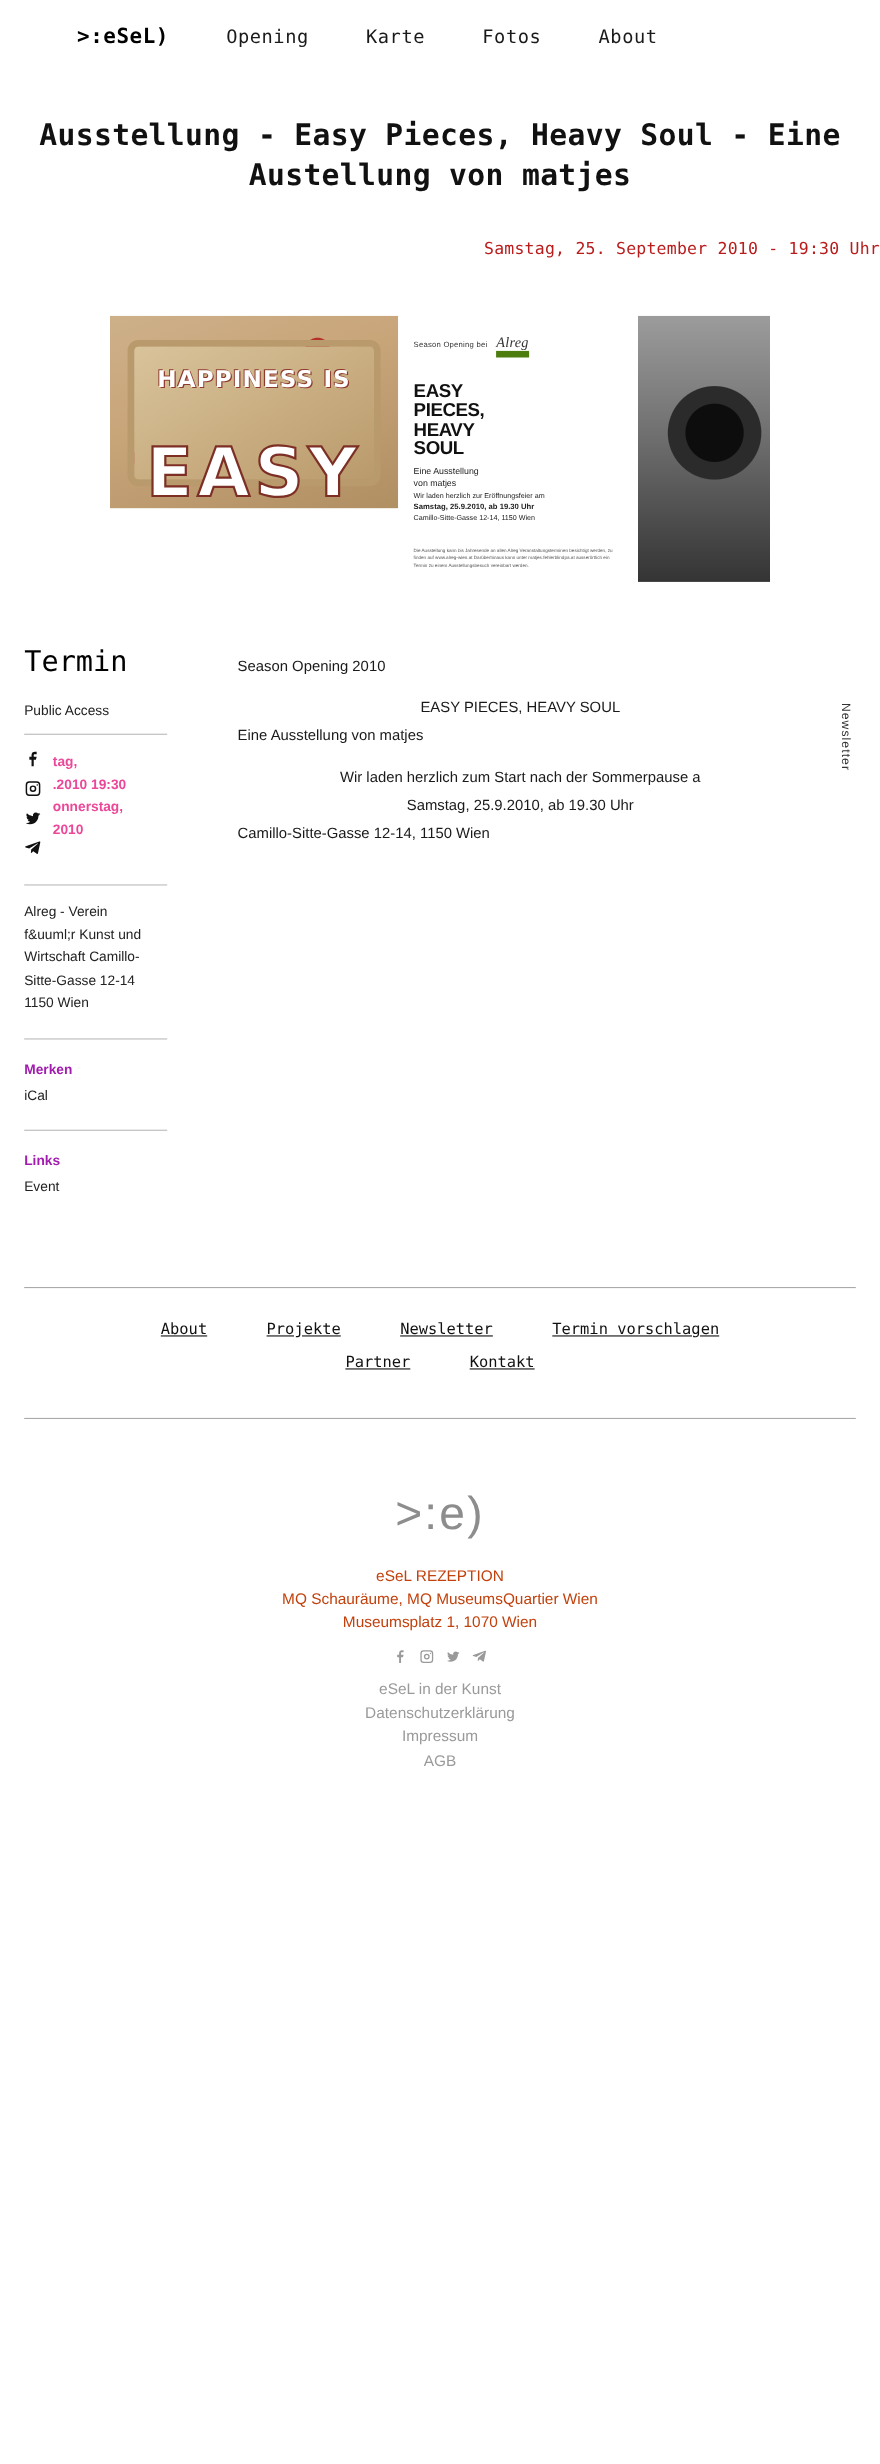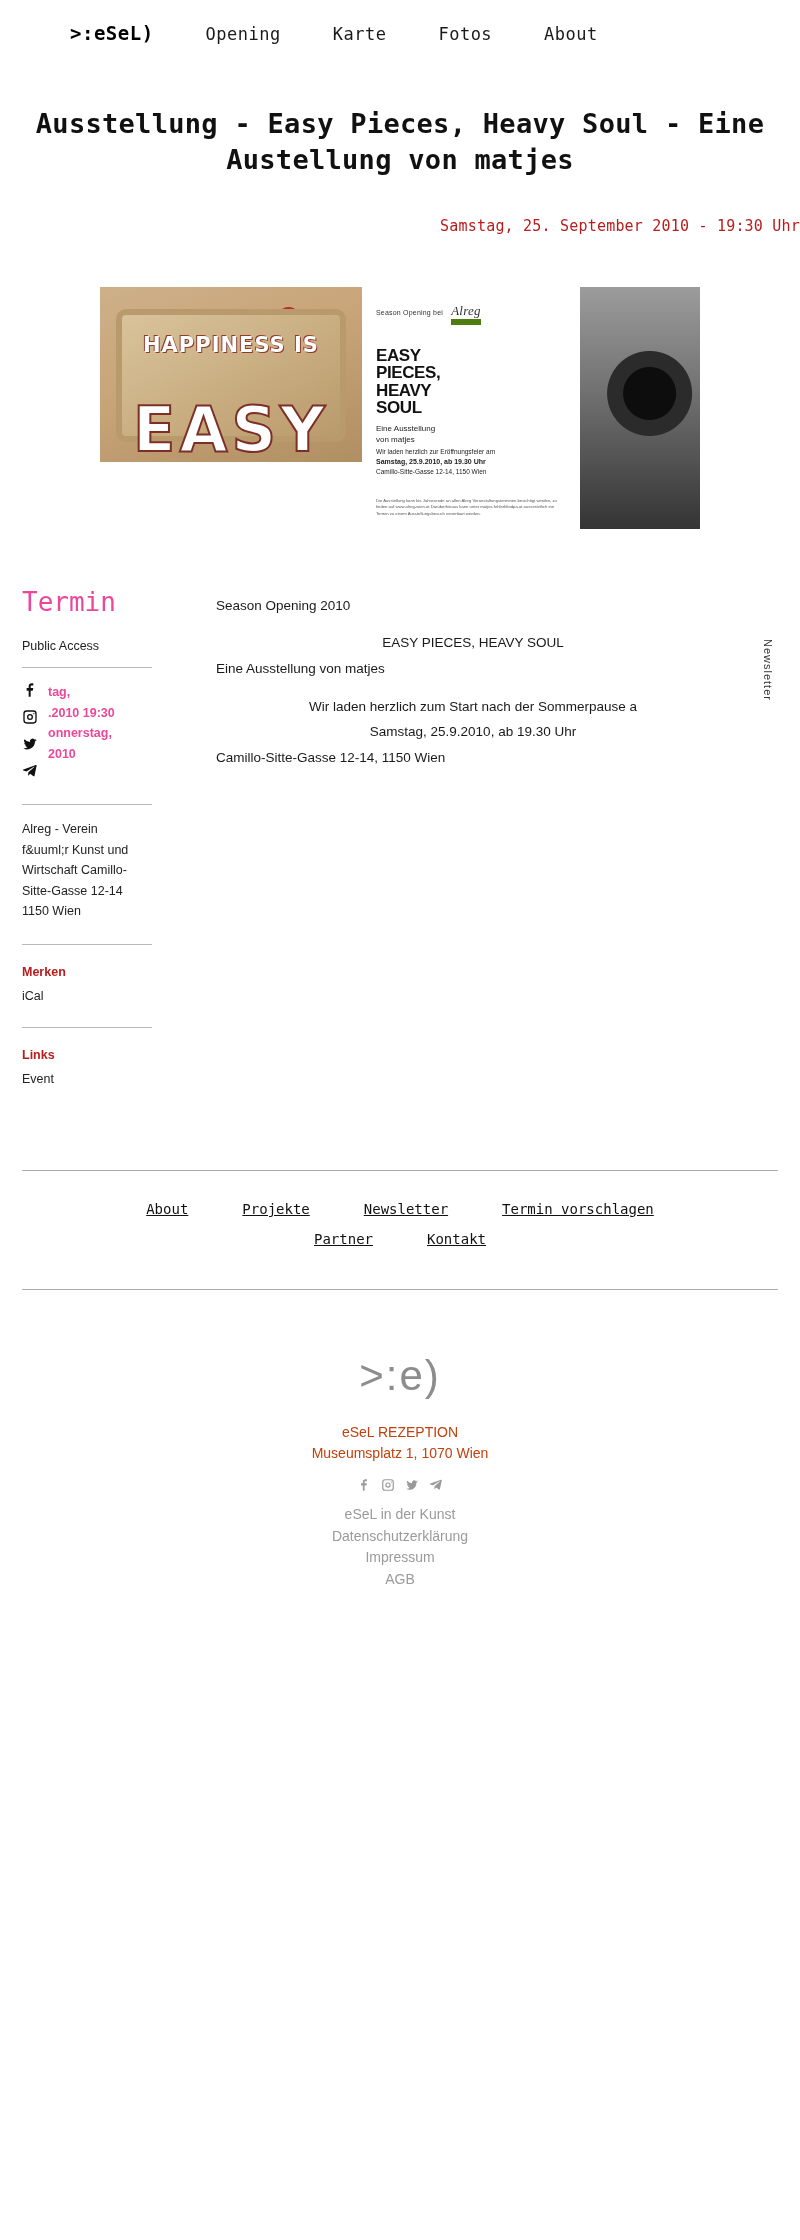--- a/index.html
+++ b/index.html
@@ -124,35 +124,35 @@
     display: flex;
     padding: 58px 70px 0 22px;
     gap: 0;
     position: relative;
   }
   .col-left { width: 178px; padding-left: 0; }
   .col-right { flex: 1; padding-left: 16px; padding-top: 8px; }
 
   .termin-head {
     font-family: "DejaVu Sans Mono", monospace;
-    font-size: 26px; color: #ec4899; letter-spacing: 0px;
+    font-size: 26px; color: #000000; letter-spacing: 0px;
   }
   .small-line { font-size: 12.5px; color: #222; margin-top: 22px; }
   .rule { border-top: 1px solid #b9b9b9; margin: 14px 0 10px 0; width: 130px; }
 
   .social-row { display: flex; }
   .social-col { width: 26px; padding-top: 4px; }
   .social-col .ic {
     display: block; width: 16px; height: 16px; margin: 0 0 11px 0;
     fill: #111;
   }
   .date-col { font-size: 12.5px; line-height: 1.65; color: #ec4899; padding-top: 4px; font-weight: bold; }
 
   .addr { font-size: 12.5px; line-height: 1.65; color: #222; margin-top: 14px; width: 120px; }
-  .sec-title { font-size: 12.5px; font-weight: bold; color: #b91c1c; margin-bottom: 10px; }
+  .sec-title { font-size: 12.5px; font-weight: bold; color: #a21caf; margin-bottom: 10px; }
   .sec-link { font-size: 12.5px; color: #222; text-decoration: none; display: block; }
 
   .desc p { font-size: 13.5px; line-height: 1.6; color: #1a1a1a; margin-bottom: 16px; }
   .desc p.tight { margin-bottom: 4px; text-align: center; }
 
   .newsletter-vert {
     position: absolute;
     right: 26px; top: 110px;
     writing-mode: vertical-rl;
     font-size: 11px;
@@ -290,20 +290,21 @@
   <div class="row">
     <a href="#">Partner</a>
     <a href="#">Kontakt</a>
   </div>
 </div>
 <div class="foot-sep2"></div>
 
 <div class="bottom">
   <div class="logo">&gt;:e)</div>
   <div class="b-line first">eSeL REZEPTION</div>
+  <div class="b-line">MQ Schauräume, MQ MuseumsQuartier Wien</div>
   <div class="b-line">Museumsplatz 1, 1070 Wien</div>
   <div class="socials">
     <svg class="ic" viewBox="0 0 24 24">
         <path d="M13 22v-9h3l1-4h-4V7c0-1 .3-1.6 1.7-1.6H17V2.1C16.7 2 15.6 2 14.4 2 11.8 2 10 3.6 10 6.6V9H7v4h3v9z"></path>
       </svg>
     <svg class="ic" viewBox="0 0 24 24">
         <path d="M7 2h10a5 5 0 0 1 5 5v10a5 5 0 0 1-5 5H7a5 5 0 0 1-5-5V7a5 5 0 0 1 5-5zm0 2a3 3 0 0 0-3 3v10a3 3 0 0 0 3 3h10a3 3 0 0 0 3-3V7a3 3 0 0 0-3-3zm5 3.5A4.5 4.5 0 1 1 7.5 12 4.5 4.5 0 0 1 12 7.5zm0 2A2.5 2.5 0 1 0 14.5 12 2.5 2.5 0 0 0 12 9.5zM17.8 6a1 1 0 1 1-1 1 1 1 0 0 1 1-1z"></path>
       </svg>
     <svg class="ic" viewBox="0 0 24 24">
         <path d="M22 5.9a8 8 0 0 1-2.3.7 4 4 0 0 0 1.8-2.2 8 8 0 0 1-2.6 1A4 4 0 0 0 12 9.1a11.4 11.4 0 0 1-8.3-4.2 4 4 0 0 0 1.3 5.4A4 4 0 0 1 3.2 9.8a4 4 0 0 0 3.2 4 4 4 0 0 1-1.8.1 4 4 0 0 0 3.7 2.8A8 8 0 0 1 2 18.3a11.3 11.3 0 0 0 6.1 1.8c7.3 0 11.3-6.1 11.3-11.3v-.5A8 8 0 0 0 22 5.9z"></path>

